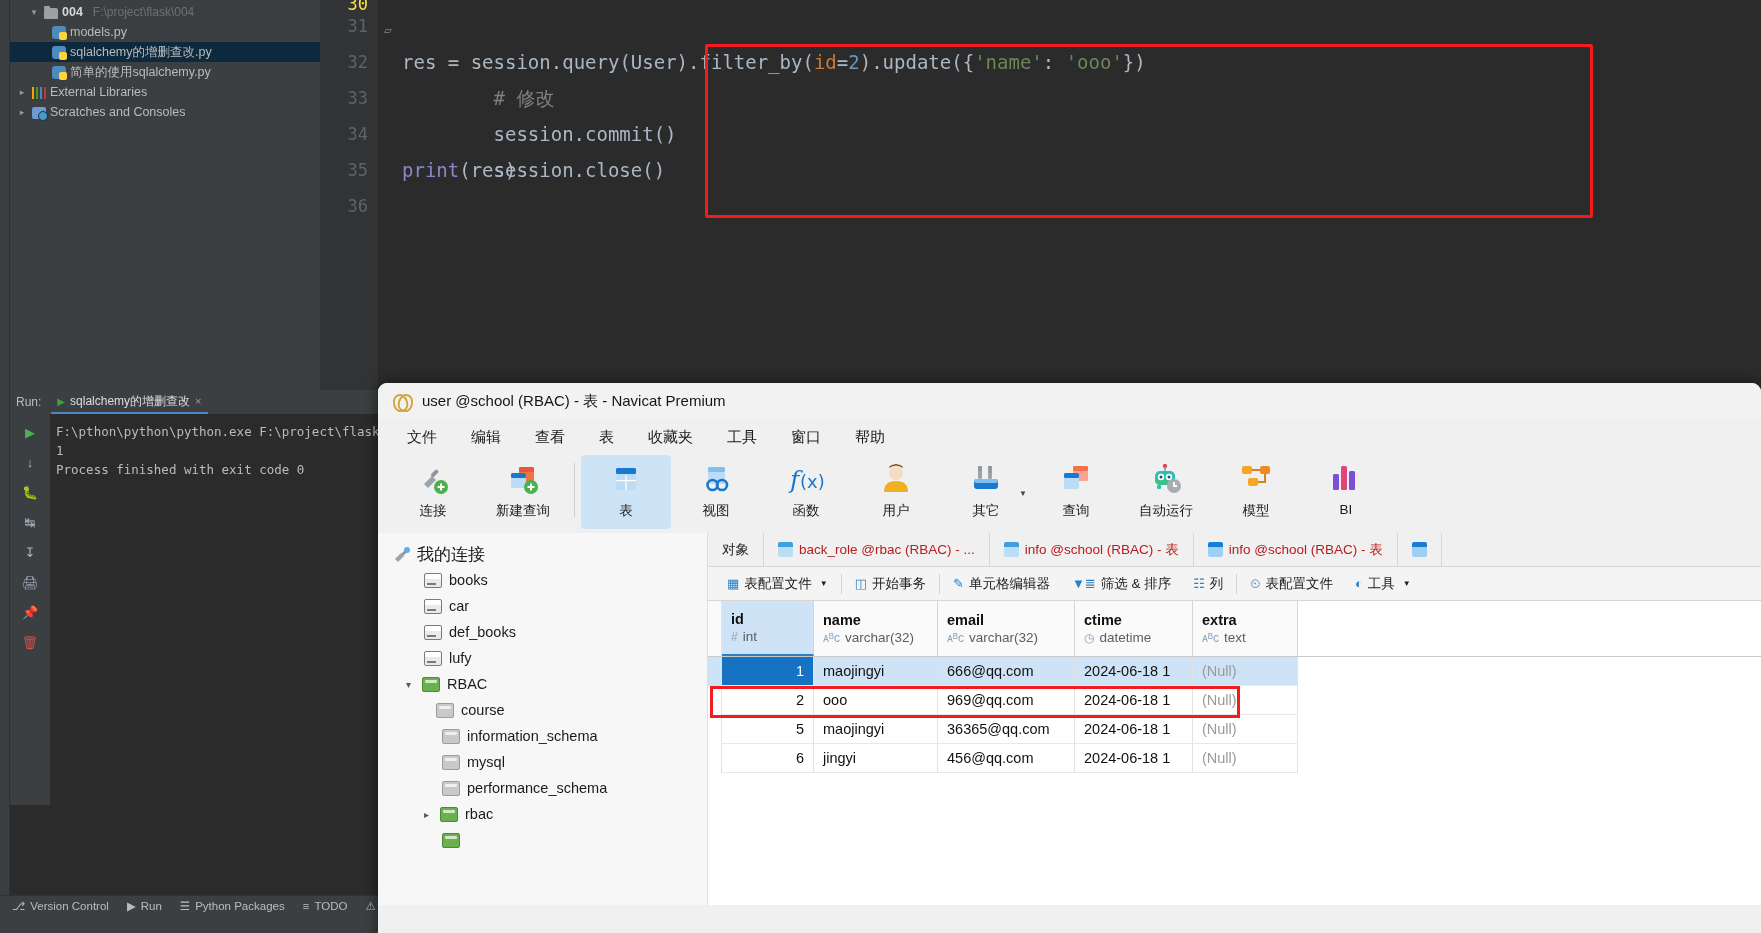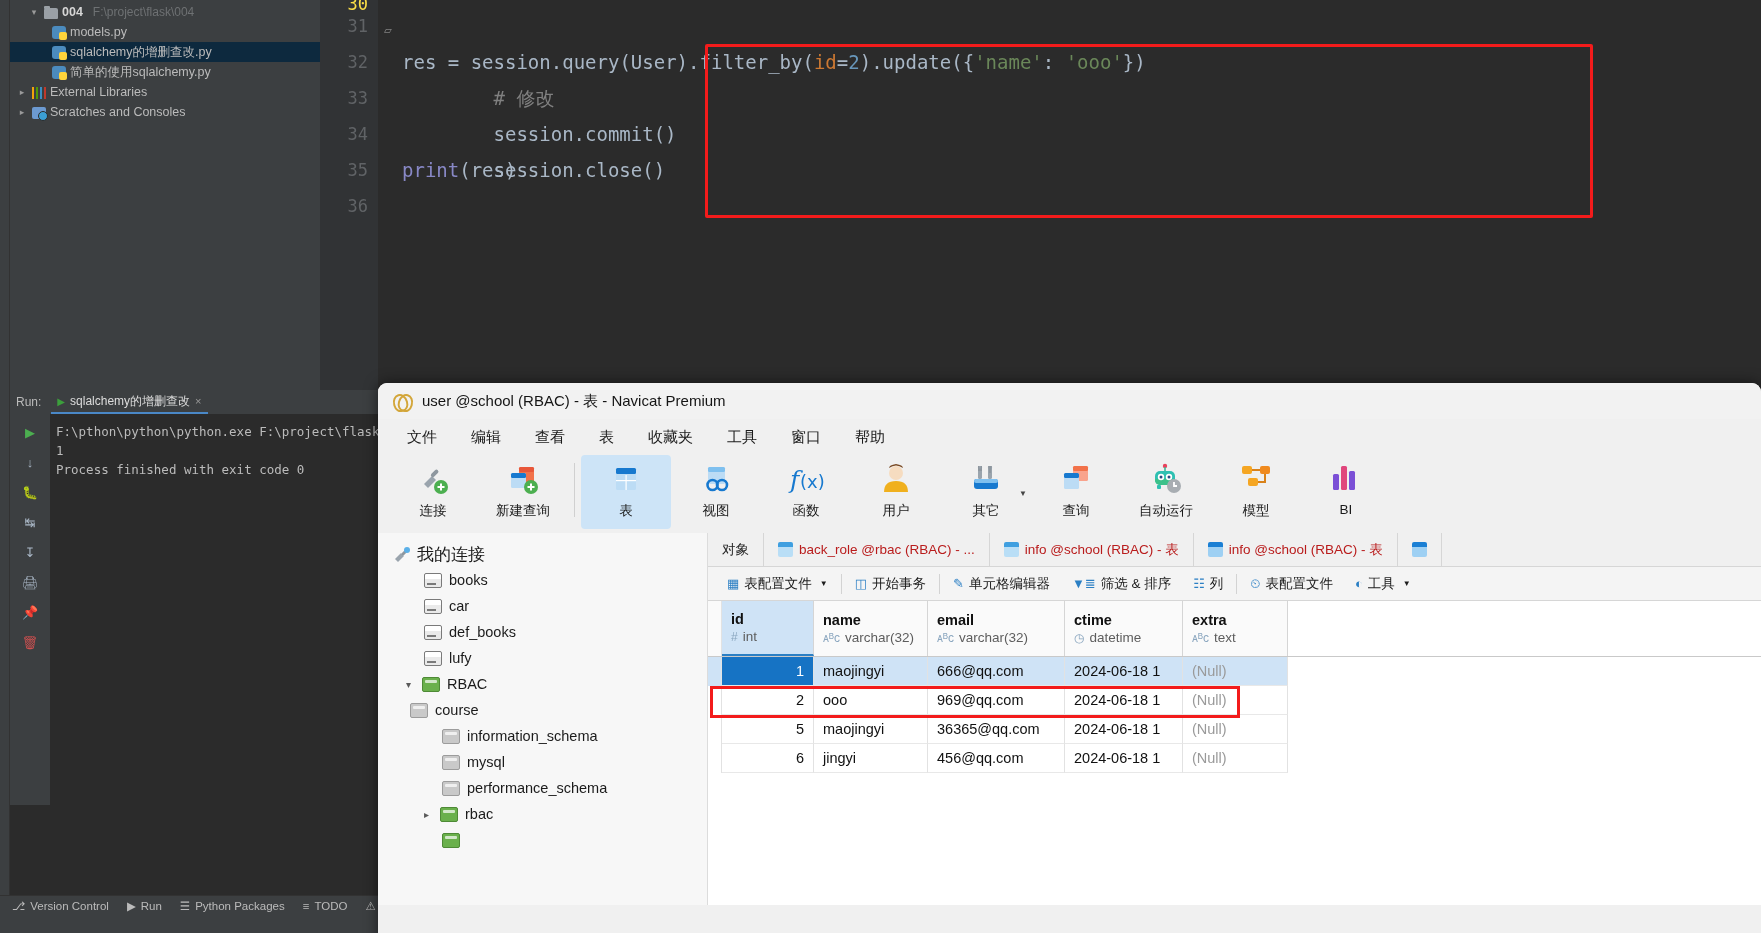--- a/index.html
+++ b/index.html
@@ -225,21 +225,21 @@
   .rowmark { width:14px; background:#eef4fa; border-right:1px solid #e2e2e2; flex:0 0 14px; }
   .grid-row.active .rowmark { background:#cfe3f6; }
 
   .grid-redbox {
     position:absolute; left:710px; top:686px; width:530px; height:32px;
     border:3px solid #f31b1b; pointer-events:none; z-index:30;
   }
 
   
   .w-id    { width:92px; }
-  .w-name  { width:114px; }
+  .w-name  { width:124px; }
   .w-email { width:137px; }
   .w-ctime { width:118px; }
   .w-extra { width:105px; }
 </style>
 </head>
 <body>
 
 <div id="ide">
 
   <div class="ide-leftstrip">
@@ -568,21 +568,21 @@
       </div>
       <div class="nv-tree-row" style="padding-left:46px;">
         <span class="n-ico n-ico-db"></span>
         <span>lufy</span>
       </div>
       <div class="nv-tree-row" style="padding-left:24px;">
         <span class="nv-tw">▾</span>
         <span class="n-ico n-ico-green"></span>
         <span>RBAC</span>
       </div>
-      <div class="nv-tree-row" style="padding-left:32px;">
+      <div class="nv-tree-row" style="padding-left:58px;">
         <span class="n-ico n-ico-gray"></span>
         <span>course</span>
       </div>
       <div class="nv-tree-row" style="padding-left:64px;">
         <span class="n-ico n-ico-gray"></span>
         <span>information_schema</span>
       </div>
       <div class="nv-tree-row" style="padding-left:64px;">
         <span class="n-ico n-ico-gray"></span>
         <span>mysql</span>

